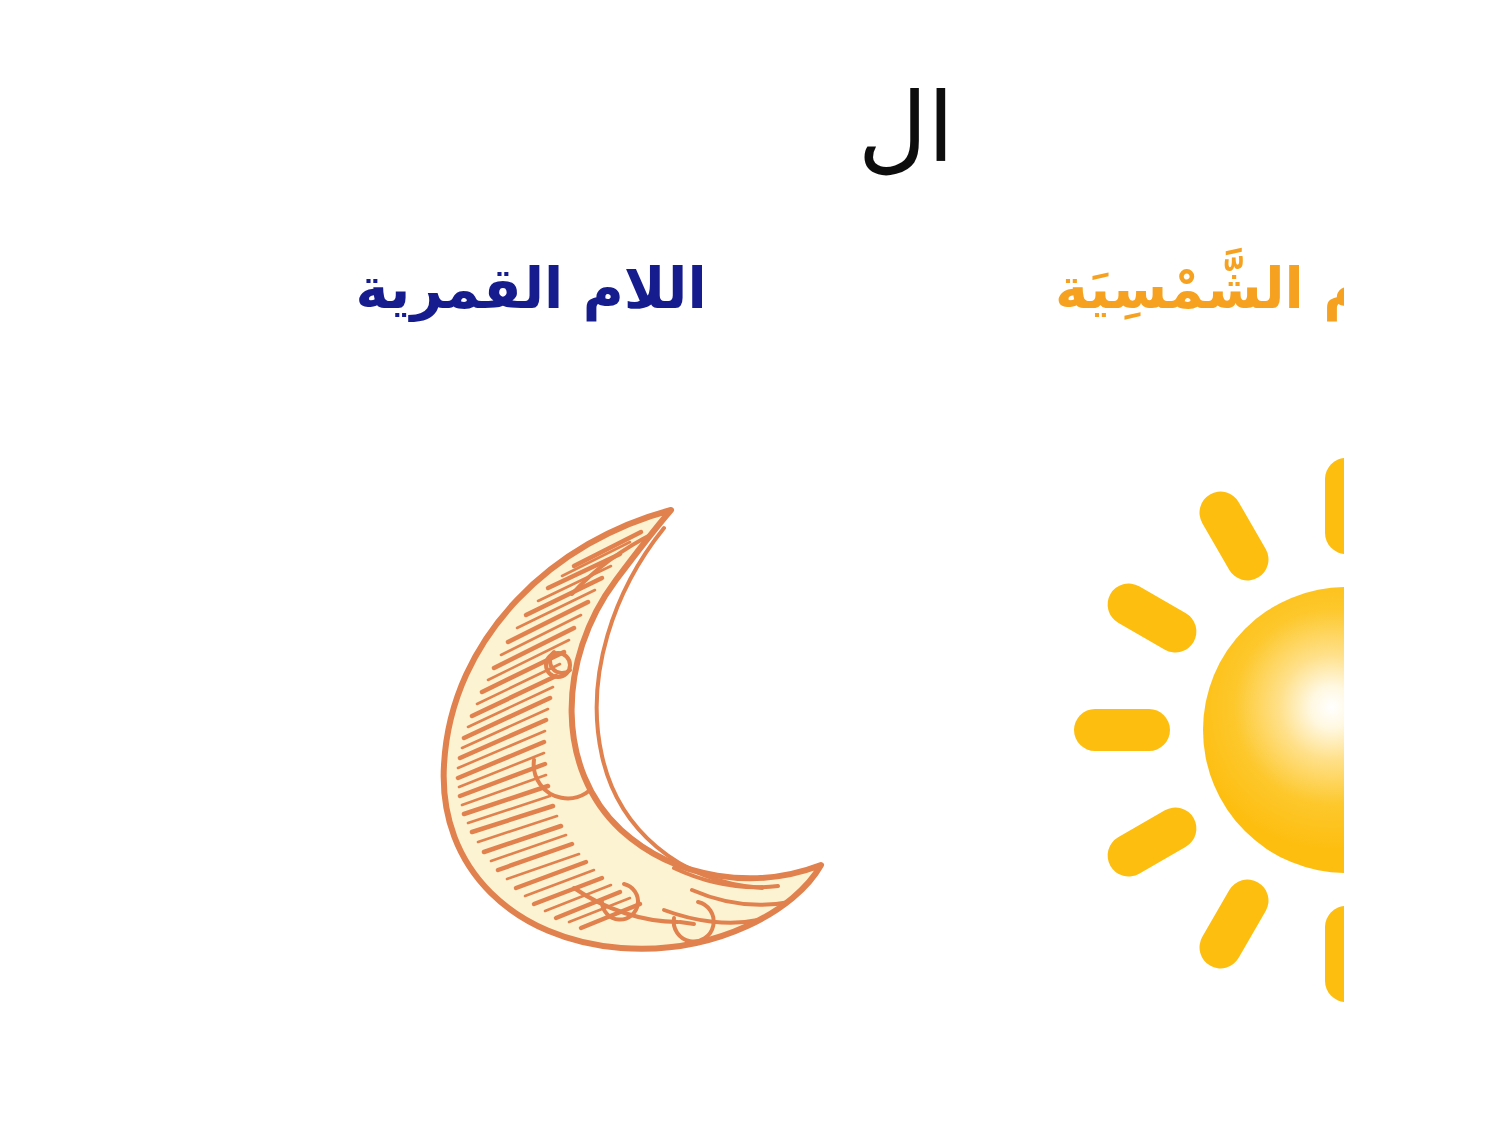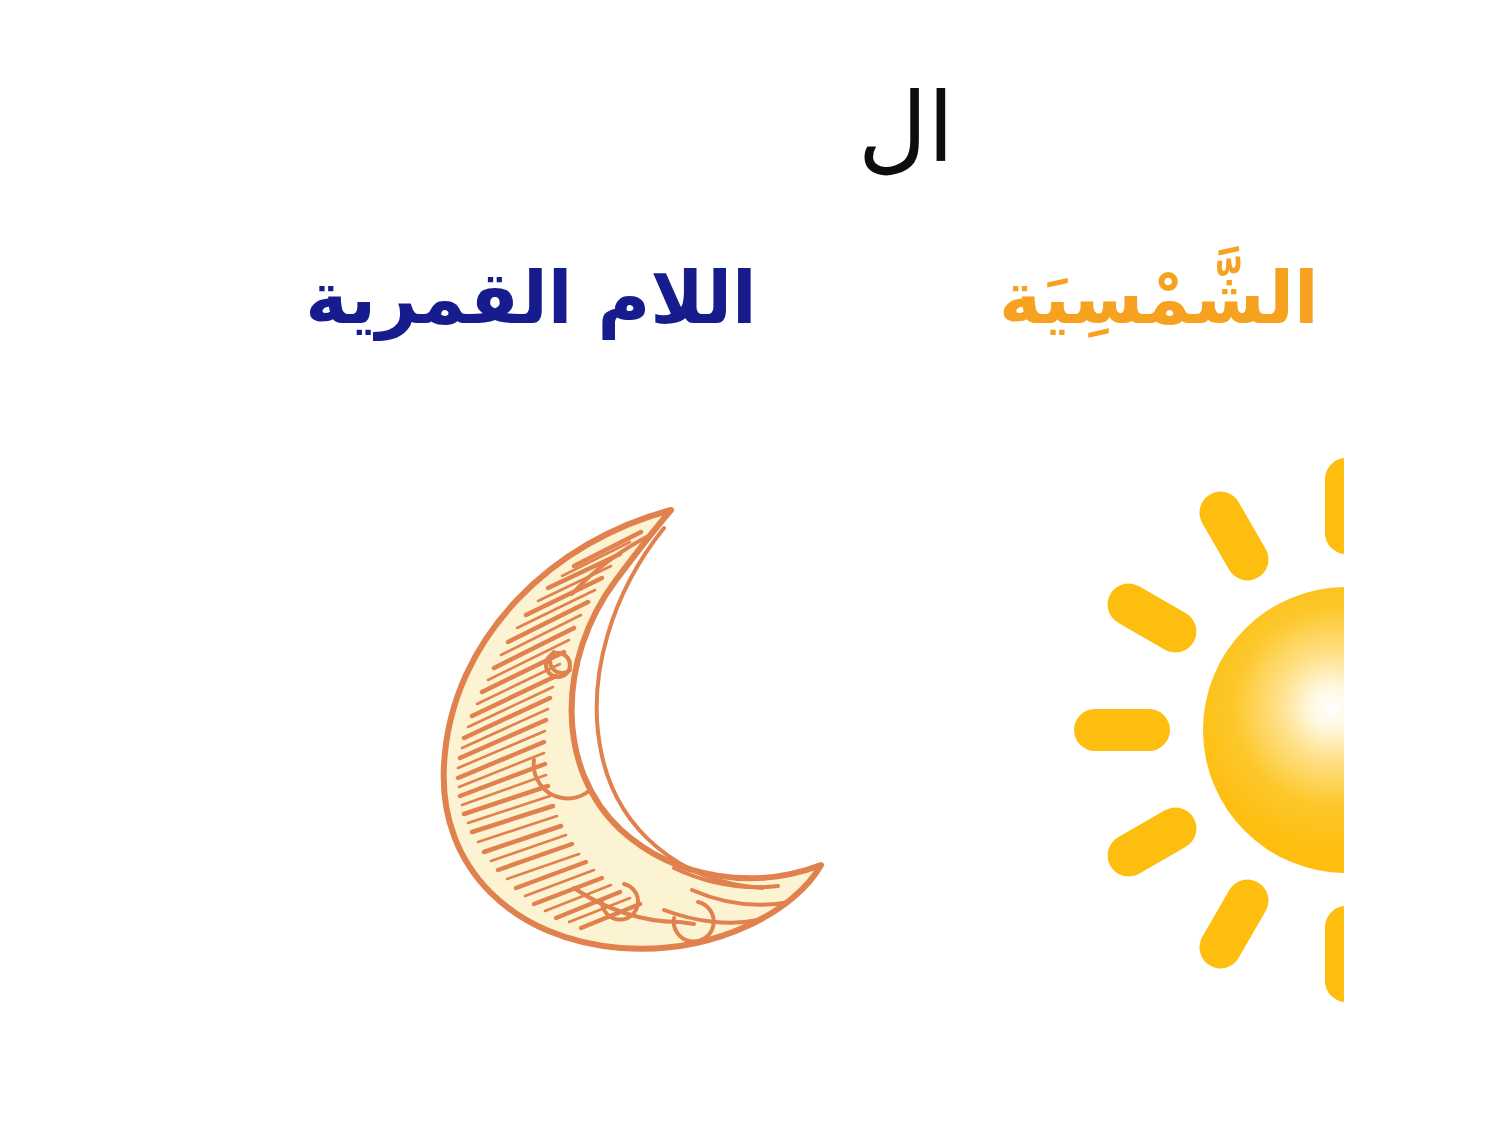--- a/index.html
+++ b/index.html
@@ -36,21 +36,21 @@
     letter-spacing: 0;
     direction: rtl;
   }
 
   
   .heading {
     position: absolute;
     top: 255px;
     font-family: "DejaVu Sans", "Liberation Sans", sans-serif;
     font-weight: 700;
-    font-size: 72px;
+    font-size: 56px;
     line-height: 1.2;
     direction: rtl;
     white-space: nowrap;
   }
   .heading-qamariyya {
     left: 0;
     width: 750px;
     text-align: center;
     color: #161c8d;
   }

